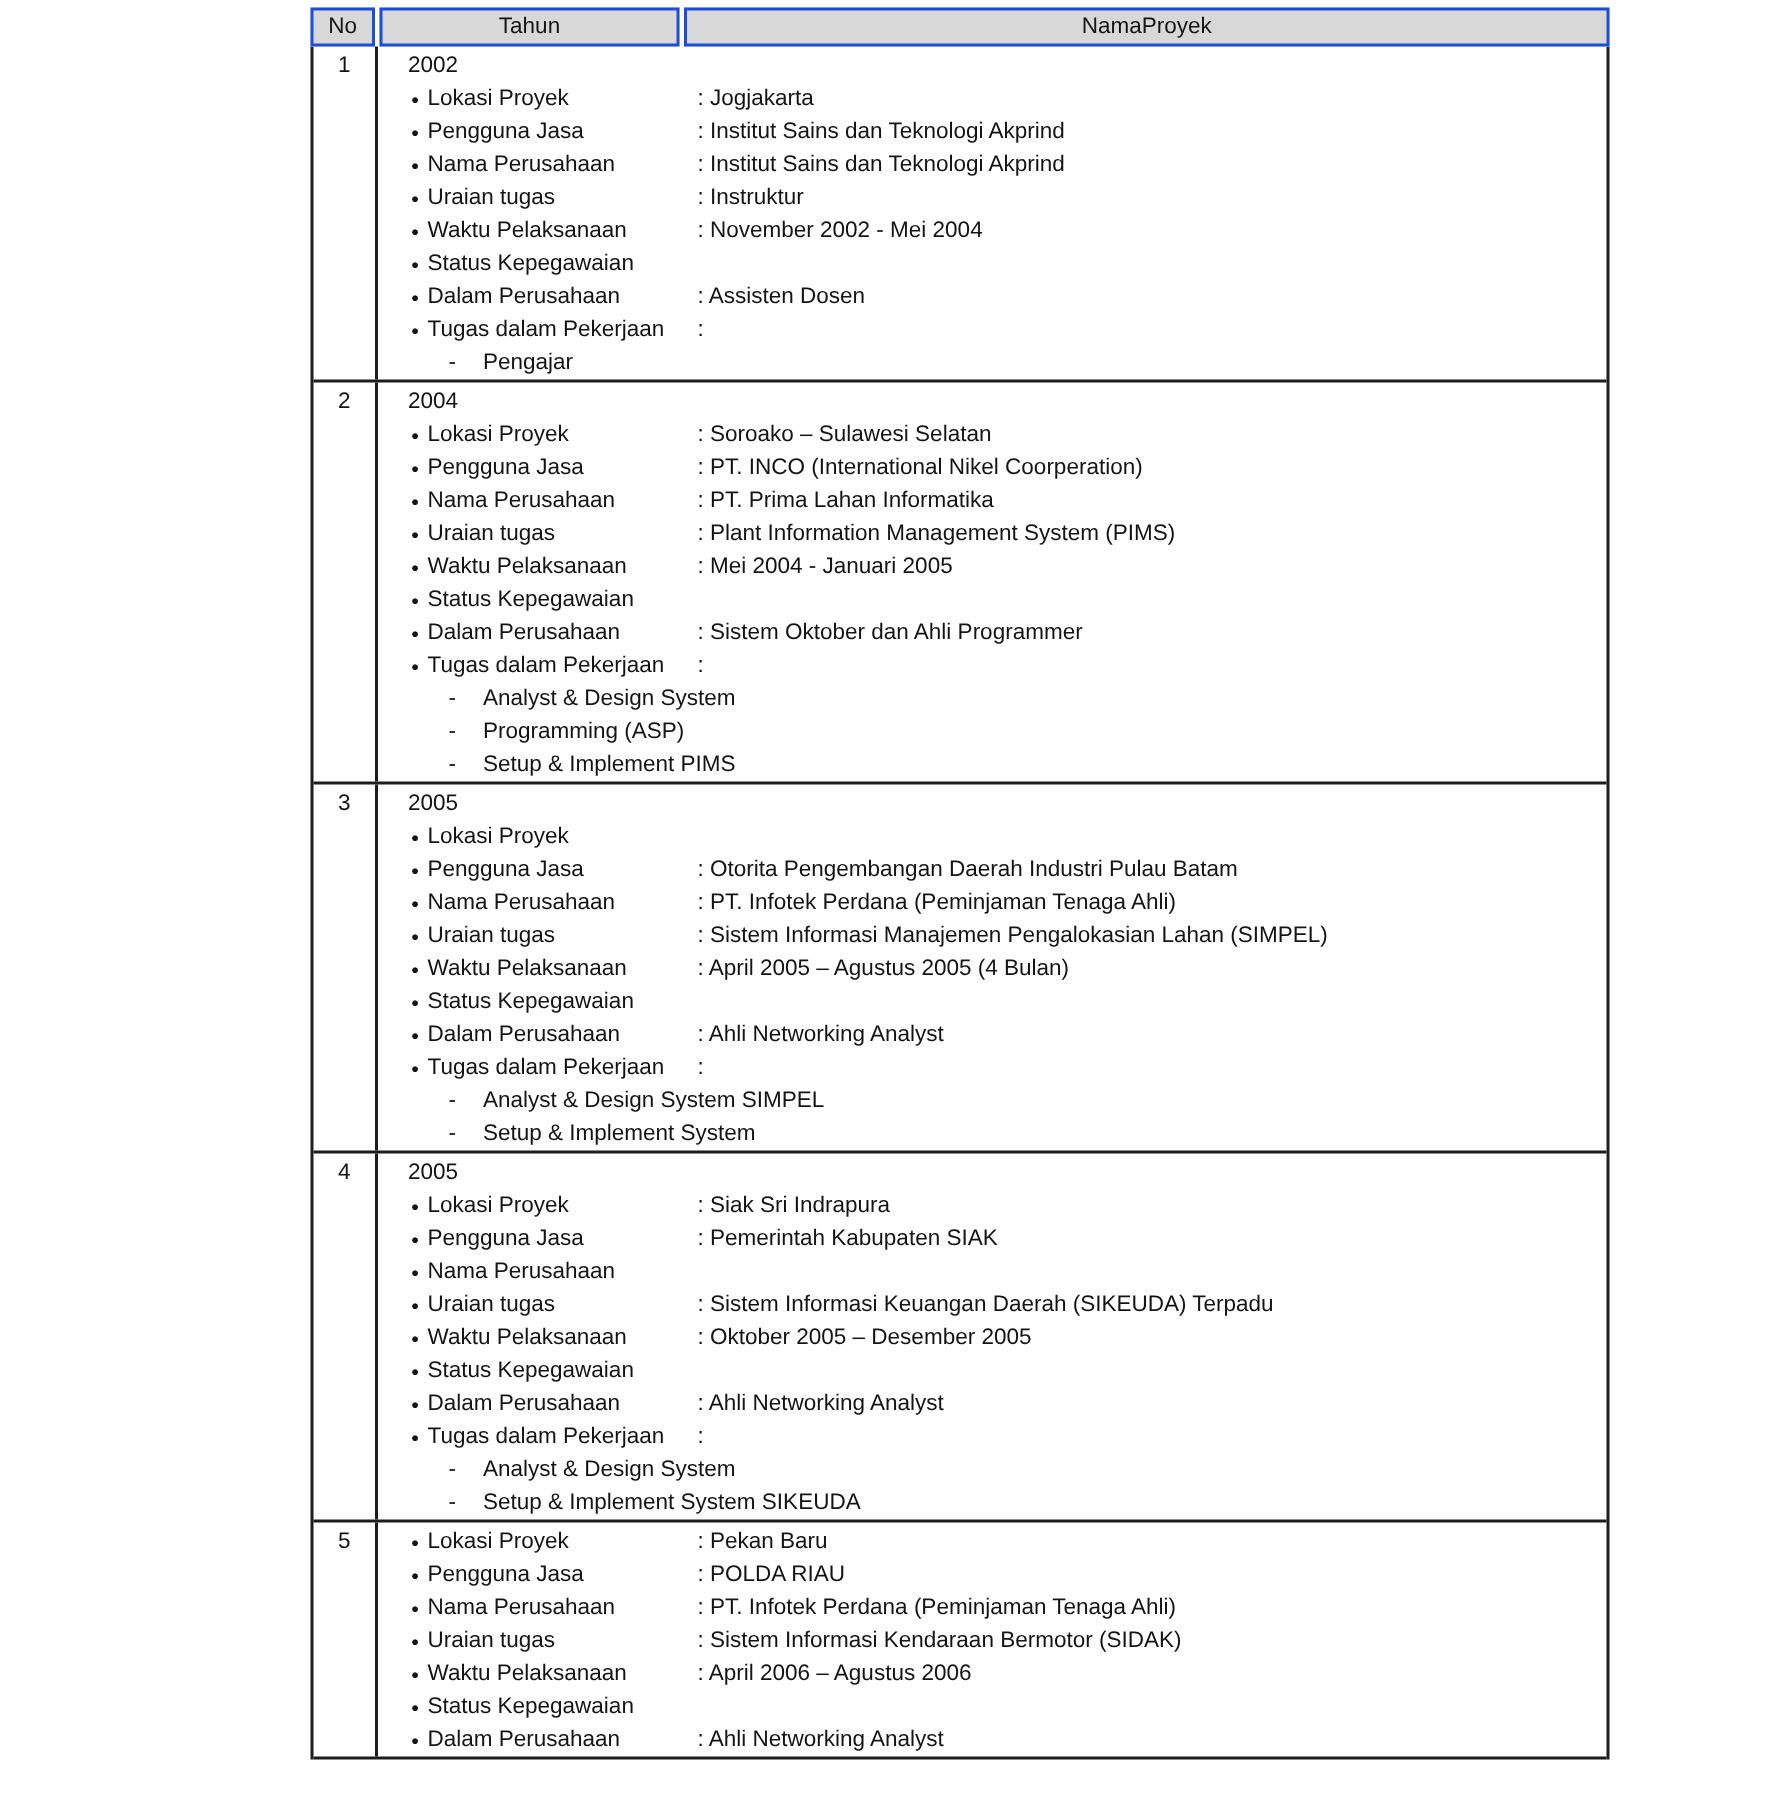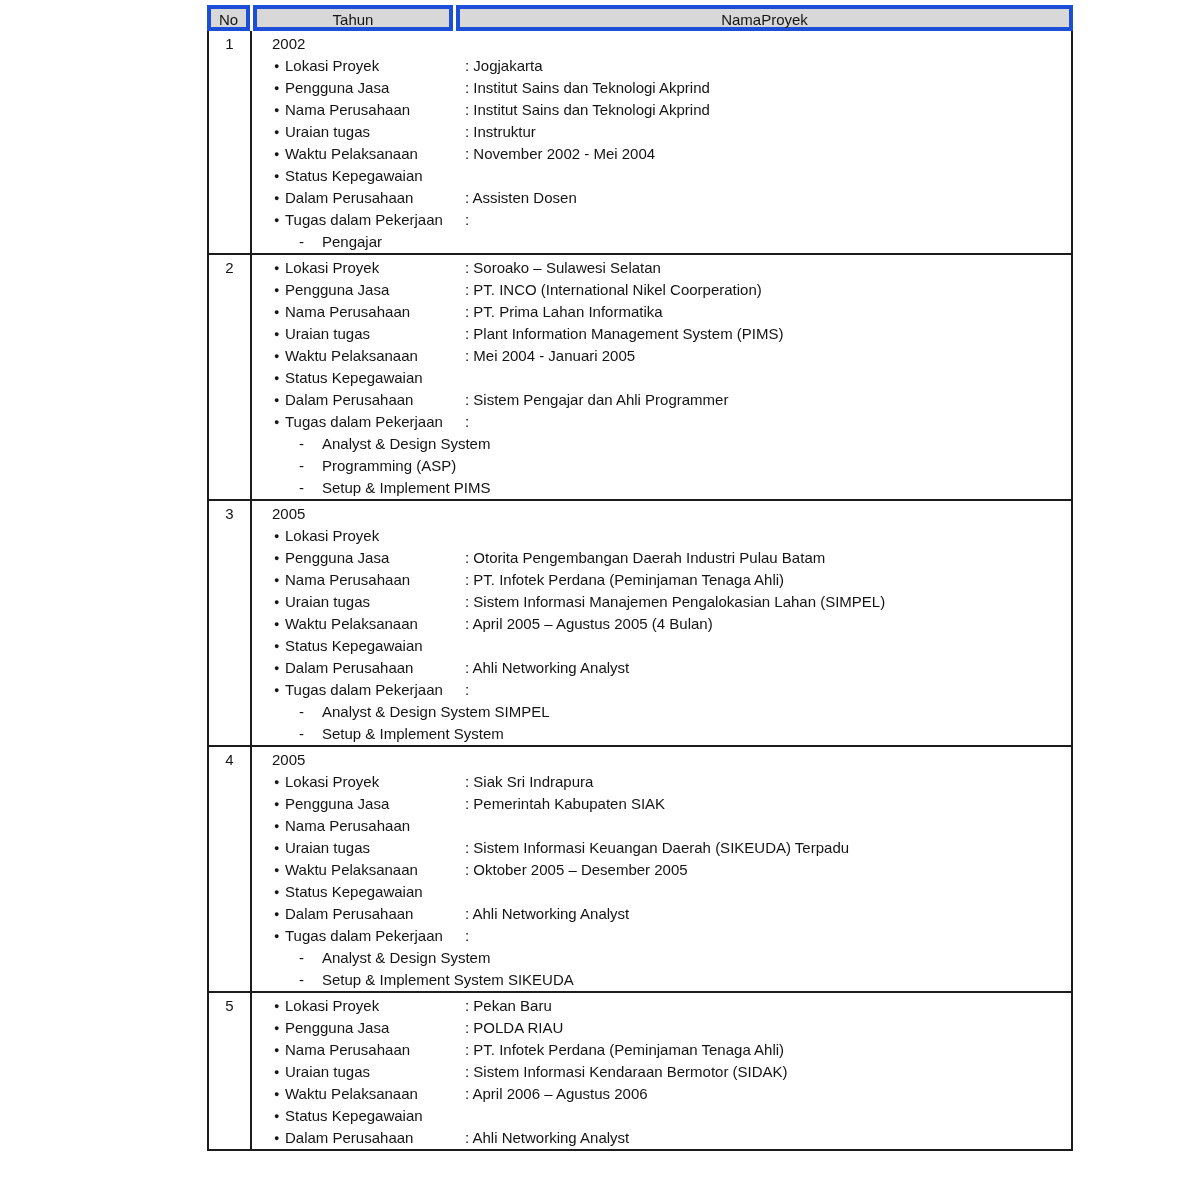--- a/index.html
+++ b/index.html
@@ -16,21 +16,21 @@
     left: 207px; top: 5px;
     width: 866px;
   }
   .thead {
     display: flex;
     gap: 3px;
     height: 26px;
   }
   .th {
     box-sizing: border-box;
-    border: 4px solid #1d4ed8;
+    border: 2px solid #1d4ed8;
     background: #d8d8d8;
     text-align: center;
     font-size: 15px;
     line-height: 22px;
   }
   .th-no    { width: 43px;  flex: none; }
   .th-tahun { width: 200px; flex: none; }
   .th-nama  { flex: 1; }
   .tbody {
     box-sizing: border-box;
@@ -131,20 +131,21 @@
           </div>
           <div class="tline">
             <span class="dash">-</span>
             <span class="task">Pengajar</span>
           </div>
         </div>
       </div>
       <div class="trow">
         <div class="td-no">2</div>
         <div class="td-content">
+          <div class="year-line">2004</div>
           <div class="bline">
             <span class="bullet">●</span>
             <span class="lbl">Lokasi Proyek</span>
             <span class="val">: Soroako – Sulawesi Selatan</span>
           </div>
           <div class="bline">
             <span class="bullet">●</span>
             <span class="lbl">Pengguna Jasa</span>
             <span class="val">: PT. INCO (International Nikel Coorperation)</span>
           </div>
@@ -164,21 +165,21 @@
             <span class="val">: Mei 2004 - Januari 2005</span>
           </div>
           <div class="bline">
             <span class="bullet">●</span>
             <span class="lbl">Status Kepegawaian</span>
             <span class="val"></span>
           </div>
           <div class="bline">
             <span class="bullet">●</span>
             <span class="lbl">Dalam Perusahaan</span>
-            <span class="val">: Sistem Pengajar dan Ahli Programmer</span>
+            <span class="val">: Sistem Oktober dan Ahli Programmer</span>
           </div>
           <div class="bline">
             <span class="bullet">●</span>
             <span class="lbl">Tugas dalam Pekerjaan</span>
             <span class="val">:</span>
           </div>
           <div class="tline">
             <span class="dash">-</span>
             <span class="task">Analyst &amp; Design System</span>
           </div>

